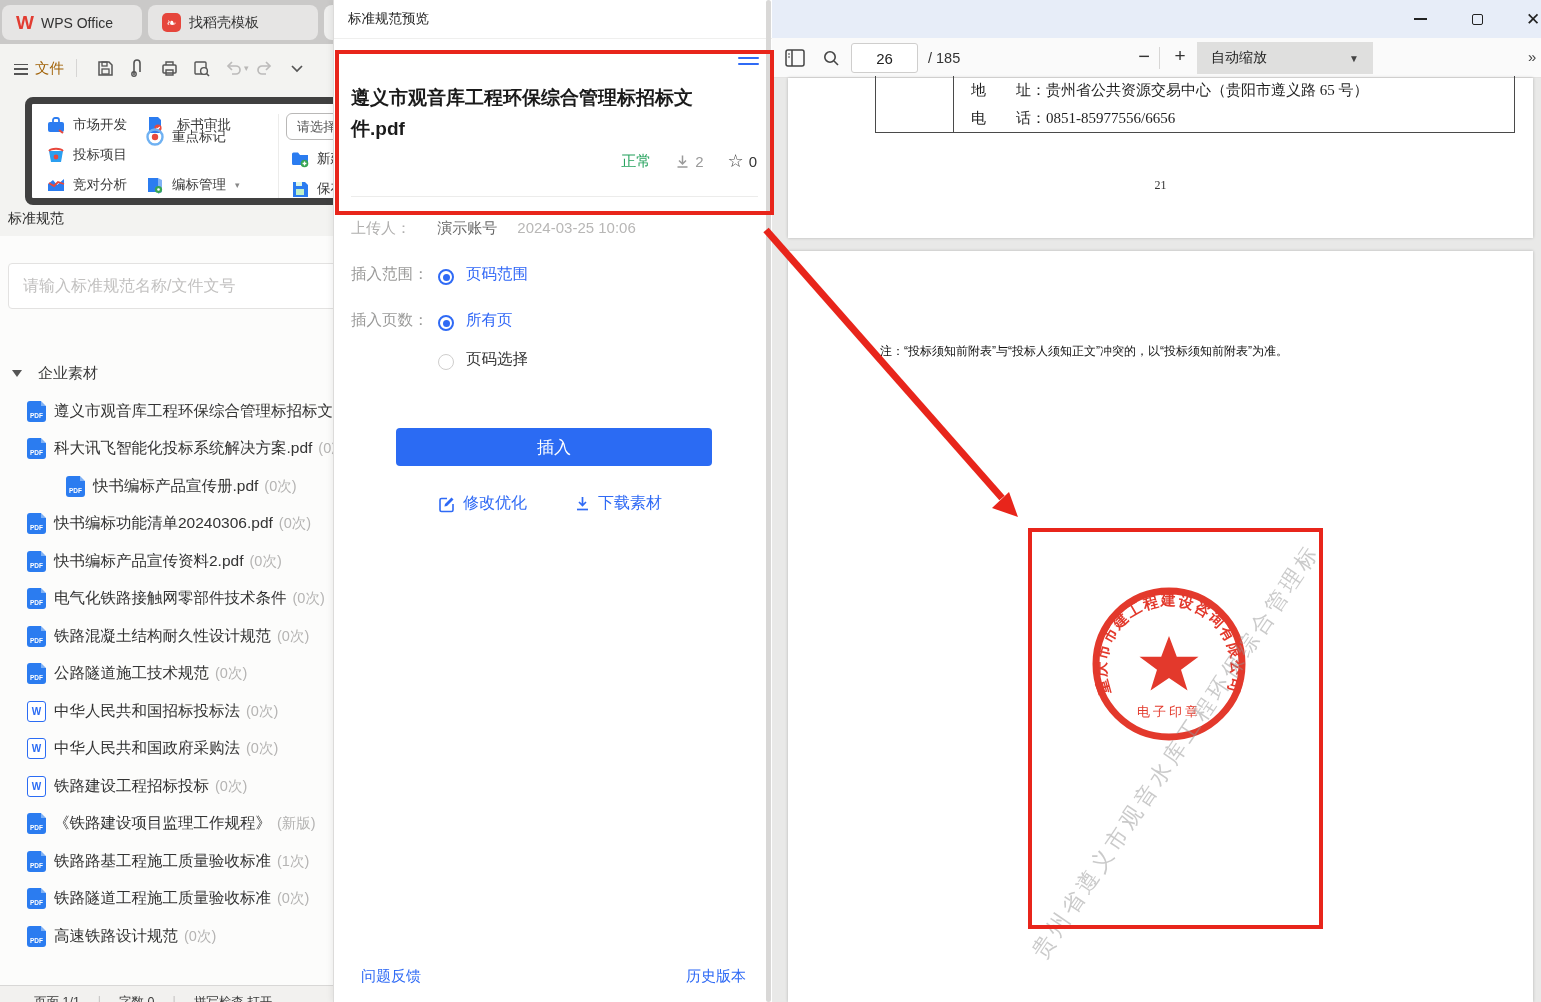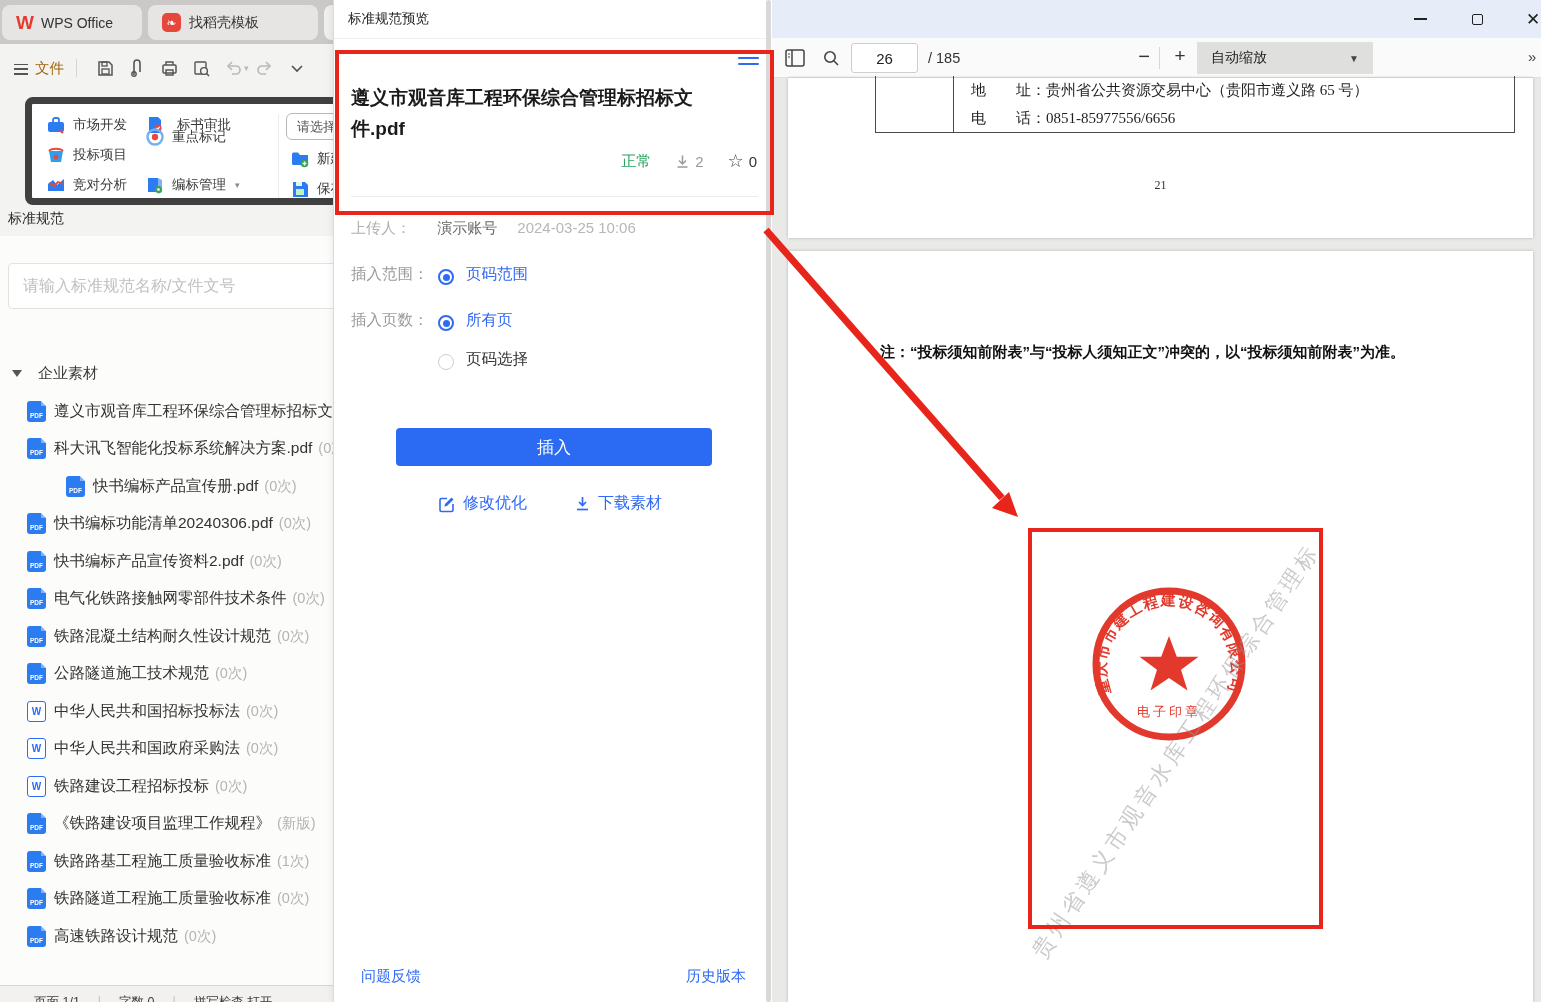--- a/index.html
+++ b/index.html
@@ -104,21 +104,21 @@
   .zoom-caret { font-size:10px; color:#444; }
   .tb-more { position:absolute; left:756px; top:10px; font-size:15px; color:#444; }
   .pdf-content { position:absolute; left:0; top:78px; width:100%; height:924px; background:#e9e9e8; }
   .pdf-page { position:absolute; left:16px; width:745px; background:#fff; box-shadow:0 0 3px rgba(0,0,0,0.22); }
   .page1 { top:0; height:160px; }
   .page2 { top:173px; height:751px; }
   .doc-table { position:absolute; left:87px; top:-2px; width:640px; height:57px; border-left:1px solid #4a4a4a; border-right:1px solid #4a4a4a; border-bottom:1px solid #4a4a4a; }
   .doc-table .vline { position:absolute; left:77px; top:0; width:1px; height:100%; background:#4a4a4a; }
   .doc-line { position:absolute; left:95px; white-space:nowrap; font-family:"Liberation Serif","DejaVu Serif",serif; font-size:15px; color:#1e1e1e; }
   .pageno { position:absolute; left:0; top:100px; width:100%; text-align:center; font-family:"Liberation Serif","DejaVu Serif",serif; font-size:12px; color:#333; }
-  .doc-note { position:absolute; left:92px; top:92px; width:580px; font-size:15px; font-weight:bold; color:#111; }
+  .doc-note { position:absolute; left:92px; top:92px; width:580px; font-size:12px; font-weight:normal; color:#111; }
   .red-box { position:absolute; border:4px solid #e8251b; z-index:50; }
   .red-box1 { left:335px; top:50px; width:439px; height:165px; }
   .red-box2 { left:240px; top:277px; width:295px; height:401px; }
   .stamp-wrap { position:absolute; left:281px; top:313px; width:200px; height:200px; }
   .watermark { position:absolute; left:250px; top:690px; width:520px; transform:rotate(-56deg); transform-origin:0 50%; font-size:22px; letter-spacing:4px; color:rgba(150,150,150,0.5); white-space:nowrap; z-index:5; }
   .arrow-overlay { position:absolute; left:0; top:0; width:1541px; height:1002px; z-index:60; pointer-events:none; }
 </style>
 </head>
 <body>
 

